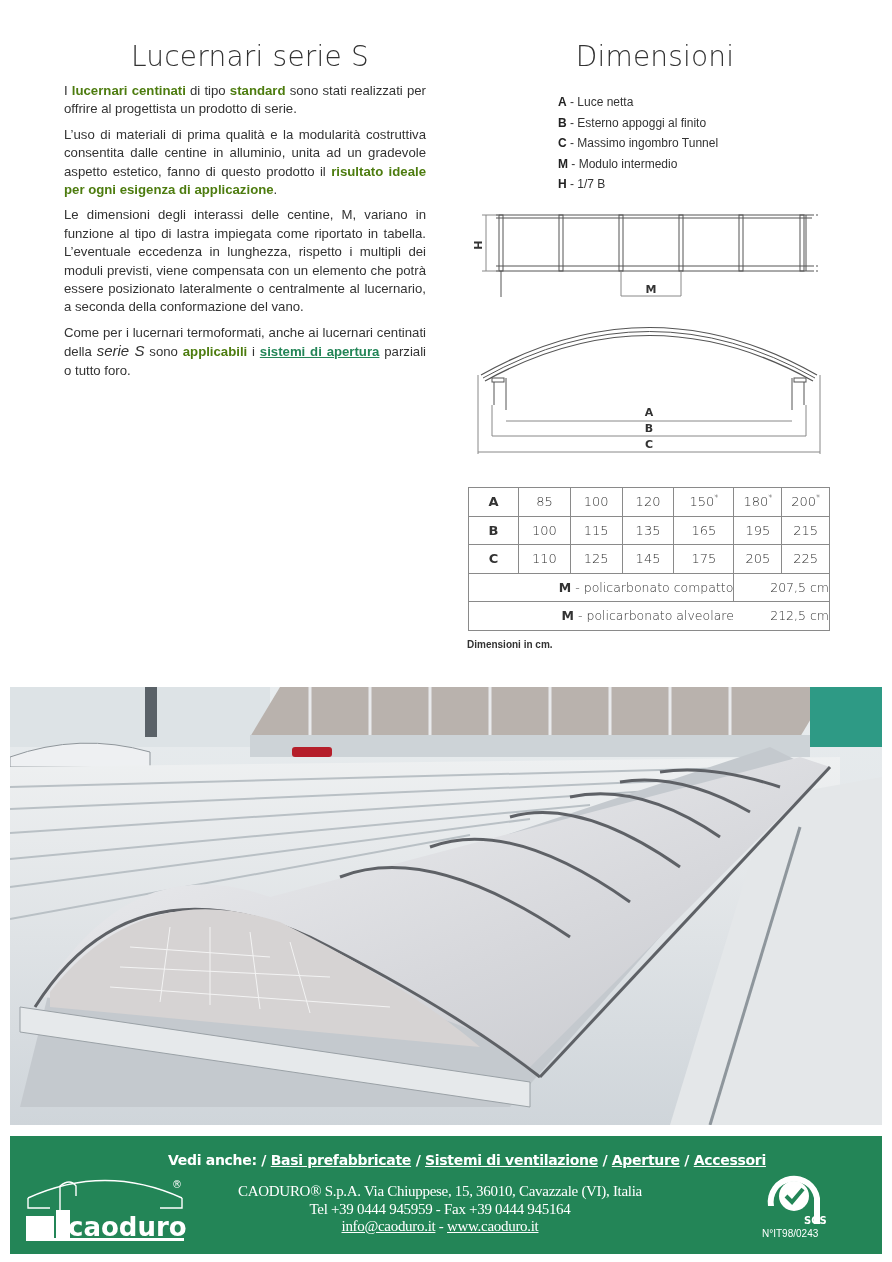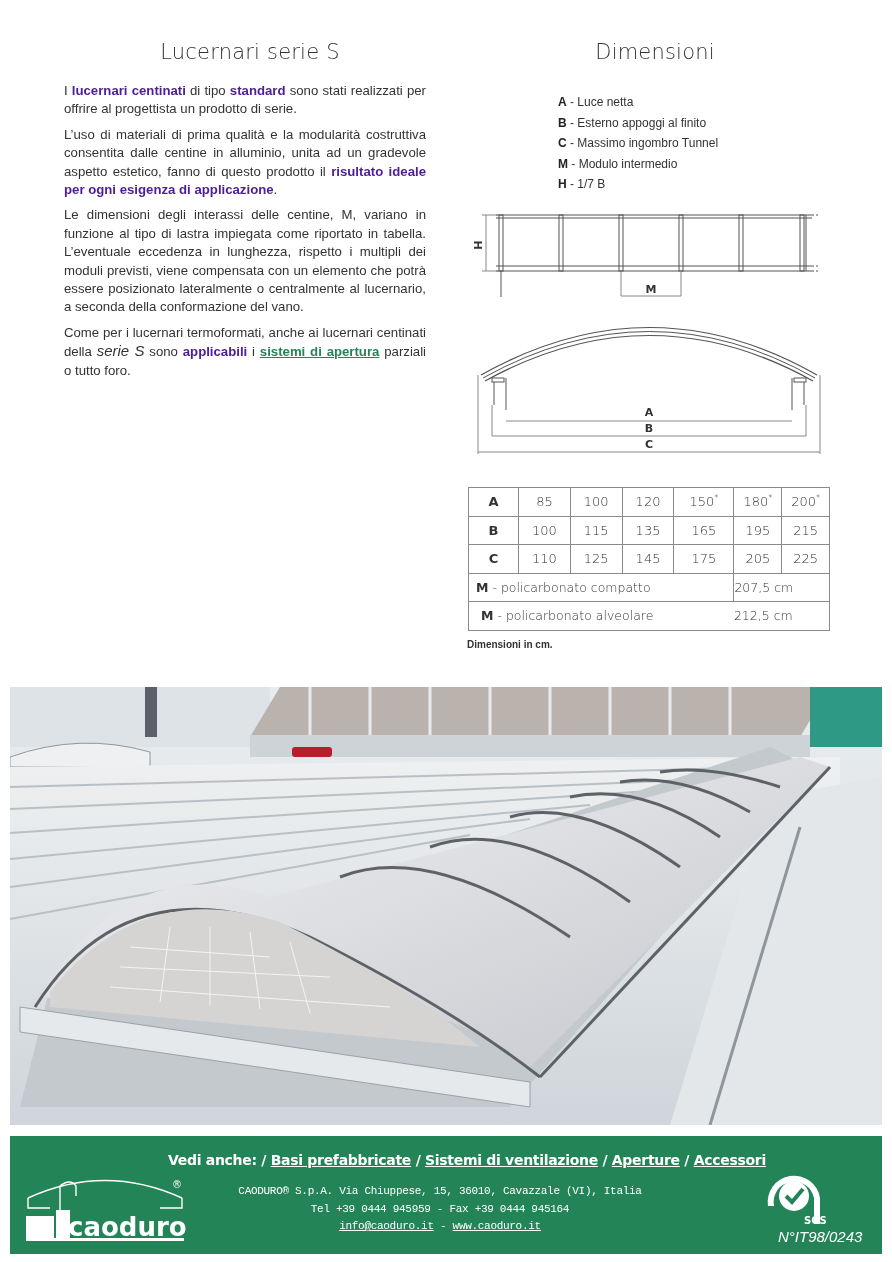--- a/index.html
+++ b/index.html
@@ -1,47 +1,47 @@
 <!DOCTYPE html>
 <html><head>
 <meta charset="utf-8">
 <style>
   * { box-sizing: border-box; margin: 0; padding: 0; }
   html, body { width: 892px; height: 1262px; background: #ffffff; overflow: hidden; }
   body { position: relative; font-family: "Liberation Sans", sans-serif; color: #2a2a2a; }
 
   .title {
     position: absolute; font-family: "DejaVu Sans", sans-serif; font-weight: 200;
-    font-size: 21px; color: #333; letter-spacing: 0.2px;
+    font-size: 28px; color: #333; letter-spacing: 0.2px;
   }
   #left-title { left: 60px; width: 380px; top: 40px; text-align: center; }
   #right-title { left: 540px; width: 230px; top: 40px; text-align: center; }
 
   .body-text {
     position: absolute; left: 64px; top: 82px; width: 362px;
     font-size: 13.2px; line-height: 18.4px; color: #333; text-align: justify;
   }
   .body-text p { margin-bottom: 7px; }
-  .body-text b { color: #4c1d95; }
+  .body-text b { color: #4d7c0f; }
   .body-text .small-italic { font-style: italic; font-size: 15px; }
   .body-text a { color: #238557; font-weight: bold; text-decoration: underline; }
 
   .legend { position: absolute; left: 558px; top: 92px; font-size: 12px; line-height: 20.5px; color: #333; }
   .legend b { color: #222; }
 
   .diagram { position: absolute; left: 460px; top: 200px; }
 
   table.dims {
     position: absolute; left: 468px; top: 487px; width: 362px;
     border-collapse: collapse; font-size: 13px; color: #333;
     font-family: "DejaVu Sans", sans-serif; font-weight: 300;
   }
   table.dims td { border: 1px solid #8a8a8a; height: 28.5px; text-align: center; }
   table.dims td.hdr { font-weight: bold; width: 50px; }
-  table.dims td.wide { text-align: left; padding-left: 7px; font-size: 12.5px; }
+  table.dims td.wide { text-align: right; padding-left: 7px; font-size: 12.5px; }
   table.dims td.wide b { font-weight: bold; }
   table.dims sup { font-size: 8px; vertical-align: super; }
 
   .note {
     position: absolute; left: 467px; top: 637px; font-size: 10px; line-height: 15px;
     font-weight: bold; color: #333;
   }
 
   .photo {
     position: absolute; left: 10px; top: 687px; width: 872px; height: 438px;
@@ -52,26 +52,26 @@
     position: absolute; left: 10px; top: 1136px; width: 872px; height: 118px;
     background: #238557; color: #fff;
   }
   .footer .vedi {
     position: absolute; left: 158px; top: 16px; font-size: 14px; font-weight: bold;
     font-family: "DejaVu Sans", sans-serif; letter-spacing: -0.3px;
   }
   .footer .vedi a { color: #fff; text-decoration: underline; }
   .footer .addr {
     position: absolute; left: 220px; top: 47px; width: 420px; text-align: center;
-    font-size: 11px; line-height: 17.5px; font-family: Liberation Mono, monospace;
+    font-size: 15px; line-height: 17.5px; font-family: Liberation Serif, serif;
     font-weight: 300; letter-spacing: -0.3px;
   }
   .footer .addr a { color: #fff; text-decoration: underline; }
   .footer .cert-num {
-    position: absolute; left: 752px; top: 92px; font-size: 15px; font-style: italic; margin-left: 16px;
+    position: absolute; left: 752px; top: 92px; font-size: 10px; 
   }
 </style>
 </head>
 <body>
 
 <div id="left-title" class="title">Lucernari serie S</div>
 <div id="right-title" class="title">Dimensioni</div>
 
 <div class="body-text">
   <p><span>I </span><b>lucernari centinati</b><span> di tipo </span><b>standard</b><span> sono  stati realizzati per offrire al progettista un prodotto di serie.</span></p>

